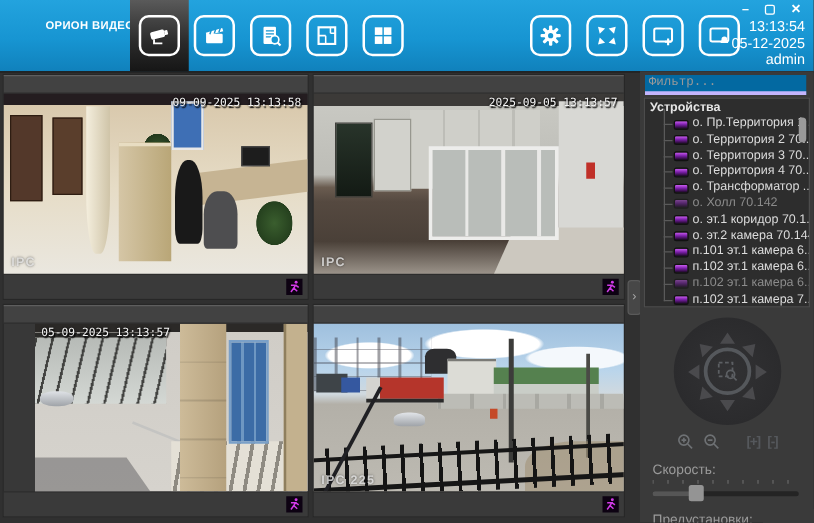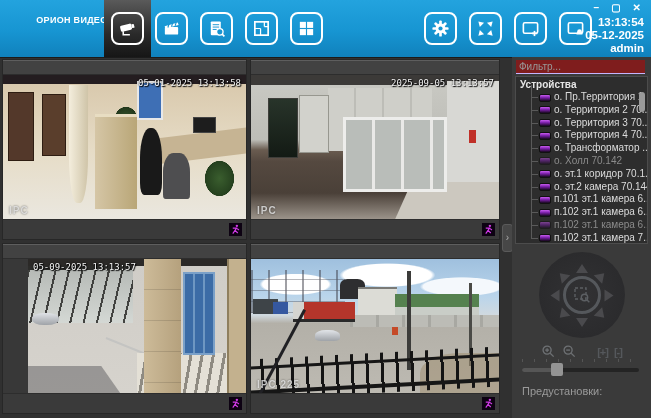--- a/index.html
+++ b/index.html
@@ -17,21 +17,21 @@
               background:linear-gradient(180deg,#5a5a5a 0%,#2a2a2a 60%,#161616 100%);
               display:flex;align-items:center;justify-content:center;}
   .ticon{width:33px;height:33px;box-sizing:border-box;border:2px solid #fff;border-radius:8px;
          display:flex;align-items:center;justify-content:center;flex:0 0 auto;cursor:pointer;}
   .igroup{position:absolute;top:12px;display:flex;gap:12px;}
   .igroup.left{left:155px;}
   .igroup.right{left:424px;}
   .winbtns{position:absolute;top:3px;right:10px;display:flex;gap:12px;color:#fff;
            font-size:10px;line-height:10px;font-weight:bold;}
   .winbtns span{cursor:pointer;}
-  .clock{position:absolute;top:16px;right:7px;text-align:right;color:#fff;font-weight:bold;
+  .clock{position:absolute;top:16px;right:7px;text-align:right;color:#fff;font-weight:normal;
          font-size:11.5px;line-height:13px;}
   
   .grid{position:absolute;left:2px;top:59px;width:500px;height:357px;display:grid;
         grid-template-columns:245px 250px;grid-template-rows:181px 171px;gap:3px;}
   .cell{display:flex;flex-direction:column;background:#383838;border:1px solid #272727;box-sizing:border-box;}
   .cellbar{height:13px;background:#424242;border-top:1px solid #5e5e5e;border-bottom:1px solid #2d2d2d;}
   .video{flex:1;position:relative;overflow:hidden;background:#555;}
   .statusbar{height:19px;background:#3a3a3a;border-top:1px solid #2d2d2d;display:flex;
              align-items:center;justify-content:flex-end;padding-right:4px;}
   .motion{width:13px;height:13px;background:#0d0212;display:flex;align-items:center;justify-content:center;}
@@ -106,23 +106,23 @@
   .s4-fence{left:-2%;bottom:0;width:104%;height:30%;transform:rotate(-3deg);
      background:linear-gradient(180deg,transparent 0 18%,#161616 18% 26%,transparent 26% 78%,#161616 78% 88%,transparent 88%),
                 repeating-linear-gradient(90deg,#141414 0 3px,transparent 3px 15px);}
   .s4-brace{left:2%;bottom:-4%;width:3px;height:75%;background:#202024;transform:rotate(28deg);transform-origin:bottom;}
   
   .splitter{position:absolute;left:502px;top:224px;width:11px;height:28px;background:#474747;
             border:1px solid #5a5a5a;border-radius:3px;color:#aaa;font-size:10px;line-height:26px;
             text-align:center;cursor:pointer;box-sizing:border-box;}
   
   .sidebar{position:absolute;left:512px;top:57px;width:139px;height:361px;background:#3a3a3a;}
-  .filter{display:block;width:123px;margin:3px 4px 2px 4px;background:#7f1d1d;border:none;
-          border-bottom:1px solid #c4b5fd;color:#bbb;font-size:10px;padding:1px 3px;outline:none;
-          font-family:Liberation Sans, sans-serif;}
+  .filter{display:block;width:123px;margin:3px 4px 2px 4px;background:#0369a1;border:none;
+          border-bottom:3px solid #c4b5fd;color:#bbb;font-size:10px;padding:1px 3px;outline:none;
+          font-family:Liberation Mono, monospace;}
   .filter::placeholder{color:#999;}
   .treepanel{position:relative;margin:2px 3px 0 3px;height:166px;background:#2d2d2d;
              border:1px solid #4c4c4c;overflow:hidden;}
   .treehead{font-size:10px;color:#e6e6e6;padding:2px 4px 1px 4px;font-weight:bold;}
   .trow{position:relative;height:12.8px;line-height:12.8px;padding-left:38px;font-size:10px;
         color:#dcdcdc;white-space:nowrap;cursor:pointer;}
   .trow.dim{color:#8b8b8b;}
   .trow.dim .cam-ico{opacity:.5;}
   .trow::before{content:'';position:absolute;left:15px;top:-6px;width:1px;height:13px;background:#5a5a5a;}
   .trow::after{content:'';position:absolute;left:15px;top:6px;width:7px;height:1px;background:#5a5a5a;}
@@ -269,21 +269,21 @@
       <div class="obj s1-door2"></div>
       <div class="obj s1-col"></div>
       <div class="obj s1-bluedoor"></div>
       <div class="obj s1-plant1"></div>
       <div class="obj s1-desk"></div>
       <div class="obj s1-cab"></div>
       <div class="obj s1-monitor"></div>
       <div class="obj s1-chair"></div>
       <div class="obj s1-person"></div>
       <div class="obj s1-plant2"></div>
-      <span class="ts ts-tr">05-01-2025 13:13:58</span>
+      <span class="ts ts-tr">09-09-2025 13:13:58</span>
       <span class="wm">IPC</span>
     </div>
     <div class="statusbar">
       <span class="motion">
         <svg width="11" height="11" viewBox="0 0 12 12">
           <circle cx="7.5" cy="2" r="1.3" fill="#d23ae8"></circle>
           <path d="M3 4.5 L7 4.5 L5.5 7 L8.5 9.8 M5.5 7 L3 10.5 M7 4.5 L9.8 6.5" stroke="#d23ae8" stroke-width="1.3" fill="none"></path>
         </svg>
       </span>
     </div>
@@ -424,20 +424,21 @@
         <circle cx="6.5" cy="6.5" r="4.3"></circle>
           <line x1="9.8" y1="9.8" x2="13.5" y2="13.5"></line>
         <line x1="4.5" y1="6.5" x2="8.5" y2="6.5"></line>
       </svg>
     </span>
     <span class="gap8"></span>
     <span class="focusbtn">[+]</span>
     <span class="focusbtn">[-]</span>
   </div>
 
+  <div class="ctllabel">Скорость:</div>
   <div class="ticks"></div>
   <div class="slider">
     <div class="track"></div>
     <div class="fill" style="width: 30%;"></div>
     <div class="handle" style="left: 30%;"></div>
   </div>
 
   <div class="ctllabel">Предустановки:</div>
 
 </div>

